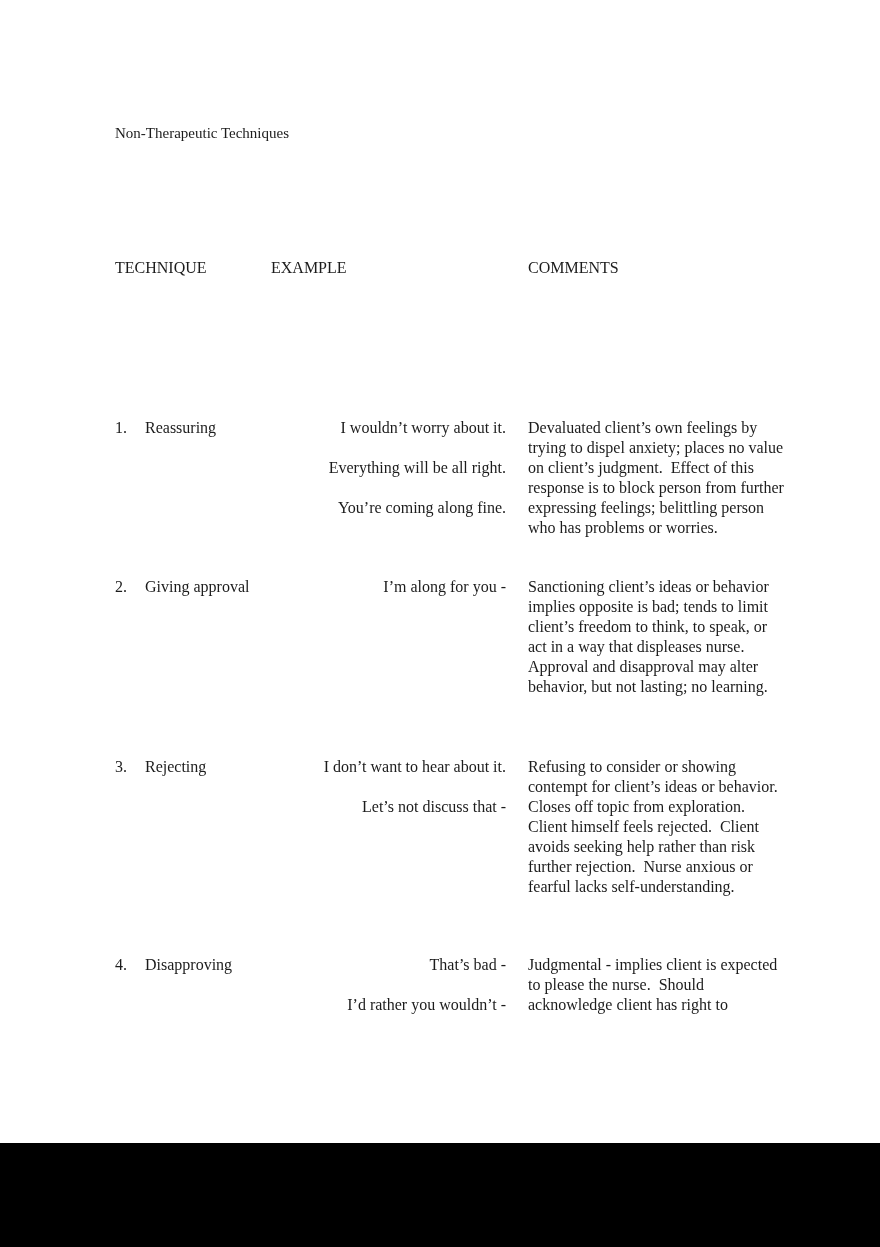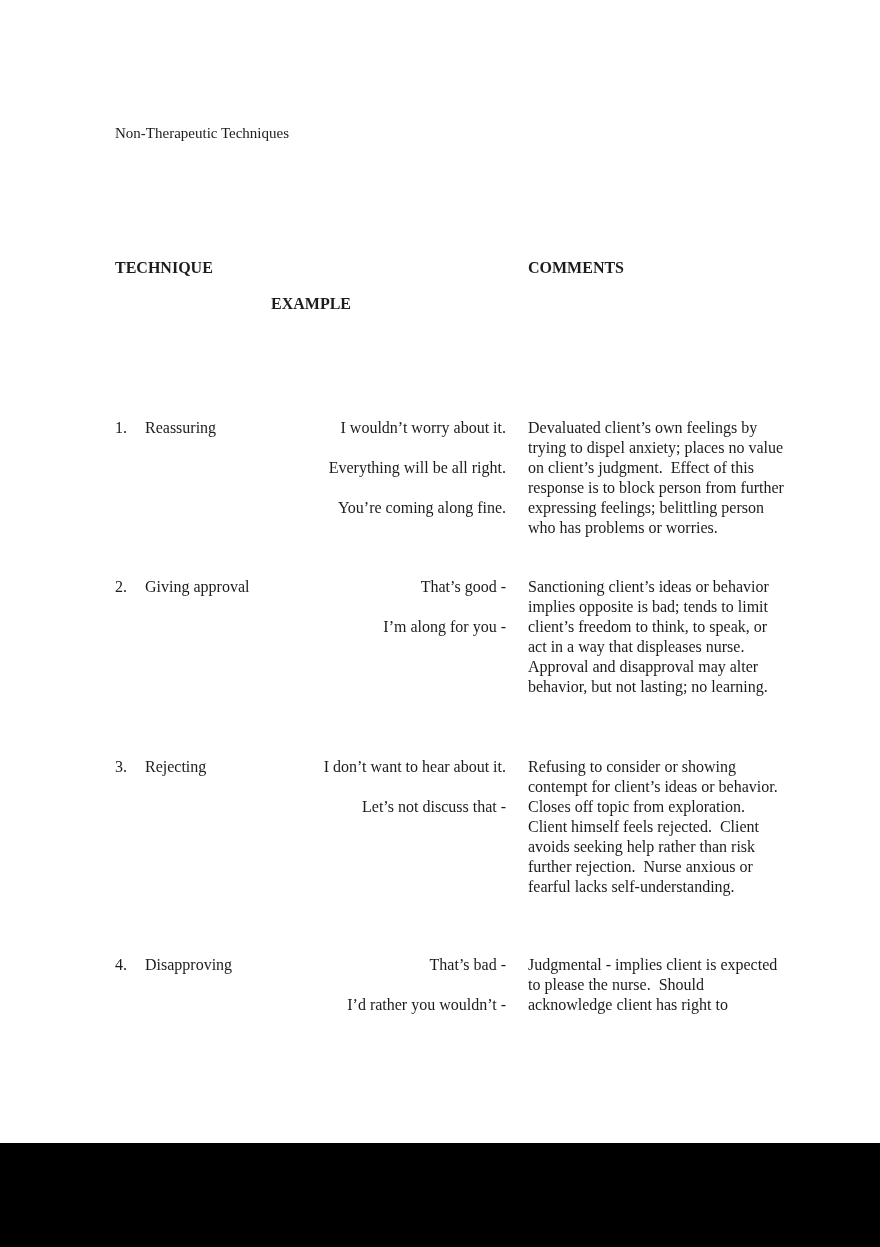--- a/index.html
+++ b/index.html
@@ -31,25 +31,24 @@
     white-space: nowrap;
   }
   .col-headers {
     position: absolute;
     left: 0;
     top: 257px;
     width: 704px;
     height: 22px;
     font-size: 16px;
     line-height: 22px;
-    font-weight: bold;
   }
   .col-head { position: absolute; white-space: nowrap; }
   .col-head.c1 { left: 103px; }
-  .col-head.c2 { left: 259px; margin-top: 36px; }
+  .col-head.c2 { left: 259px; }
   .col-head.c3 { left: 516px; }
 
   .row {
     position: absolute;
     left: 0;
     width: 880px;
     font-size: 16px;
     line-height: 20px;
   }
   .row.r1 { top: 418px; }
@@ -101,21 +100,20 @@
       <div class="example-line">You’re coming along fine.</div>
     </div>
     <div class="cell comments">Devaluated client’s own feelings by trying to dispel anxiety; places no value on client’s judgment.  Effect of this response is to block person from further expressing feelings; belittling person who has problems or worries.</div>
   </div>
 
   <div class="row r2">
     <div class="cell technique">
       <span class="tech-num">2.</span><span>Giving approval</span>
     </div>
     <div class="cell example">
-      <div class="example-line">That’s good -</div>
       <div class="example-line">I’m along for you -</div>
     </div>
     <div class="cell comments">Sanctioning client’s ideas or behavior implies opposite is bad; tends to limit client’s freedom to think, to speak, or act in a way that displeases nurse.  Approval and disapproval may alter behavior, but not lasting; no learning.</div>
   </div>
 
   <div class="row r3">
     <div class="cell technique">
       <span class="tech-num">3.</span><span>Rejecting</span>
     </div>
     <div class="cell example">

